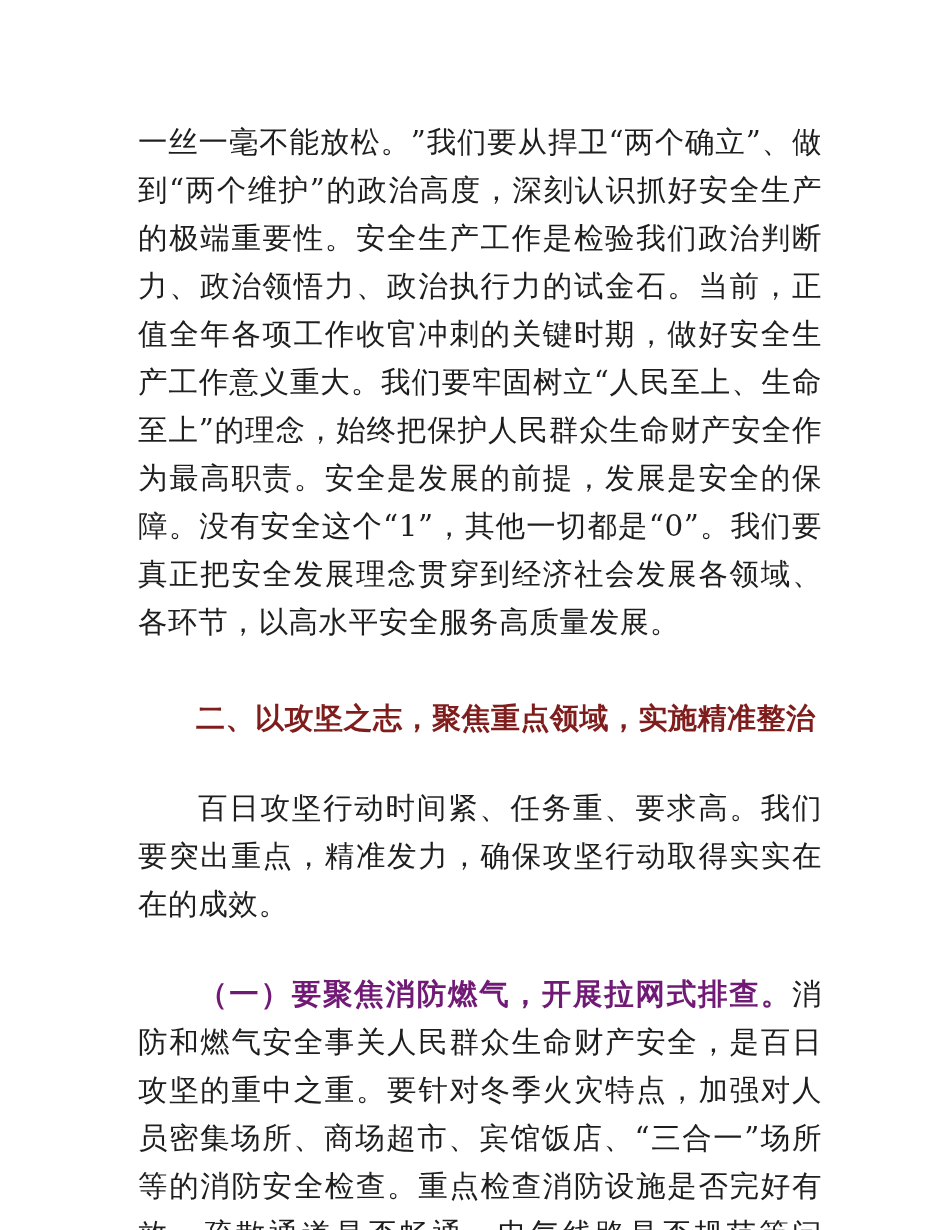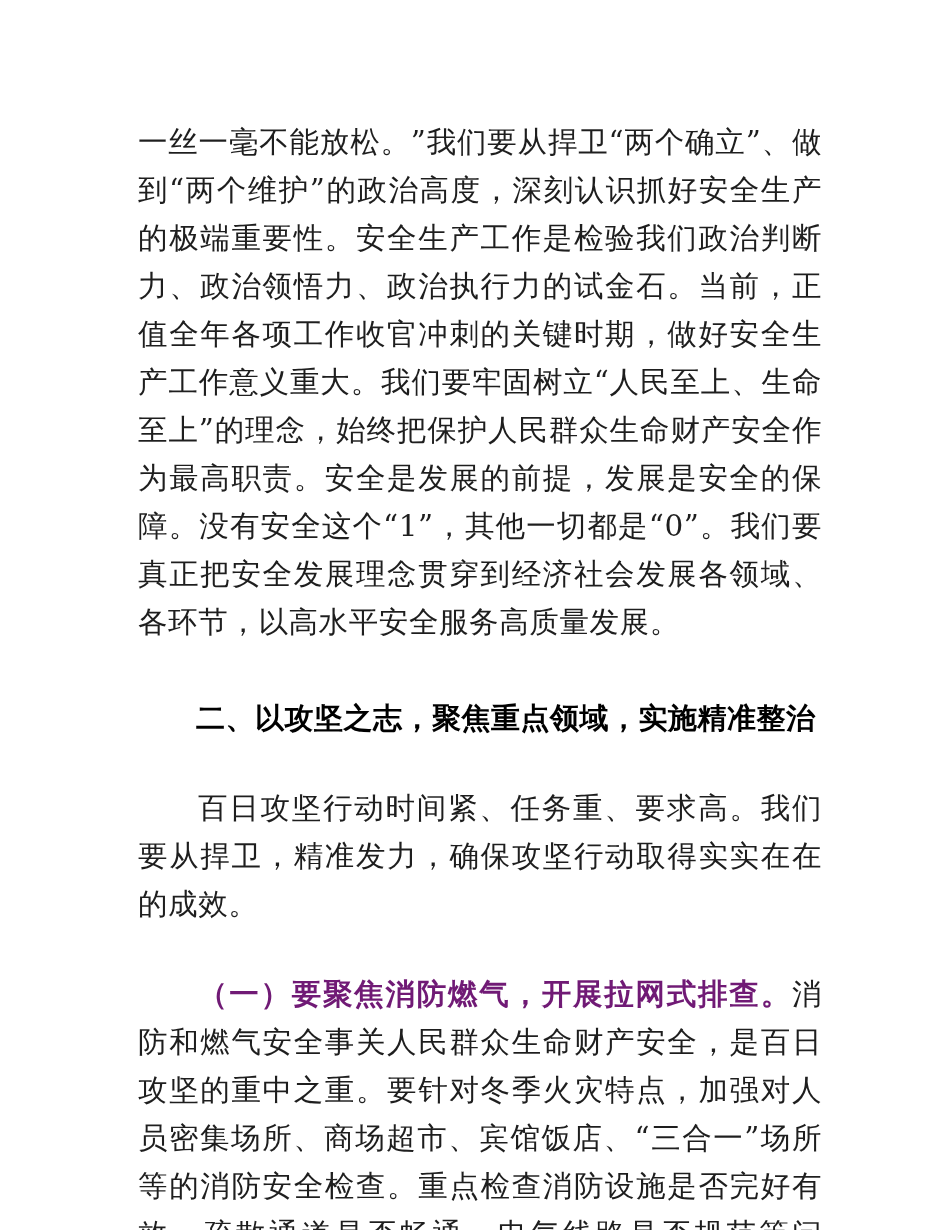--- a/index.html
+++ b/index.html
@@ -42,21 +42,21 @@
   }
   .para.indent {
     text-indent: 60px;
   }
   
   .heading {
     font-family: "DejaVu Sans", "Liberation Sans", sans-serif;
     font-size: 29px;
     line-height: 48px;
     font-weight: 700;
-    color: #000000;
+    color: #7f1d1d;
     margin: 0;
     text-indent: 58px;
     letter-spacing: 0.5px;
   }
   .gap-sm { height: 48px; }
   .gap-xs { height: 42px; }
   
   .lead {
     font-family: "DejaVu Sans", "Liberation Sans", sans-serif;
     font-weight: 700;
@@ -76,20 +76,20 @@
   <div class="content">
 
     <p class="para">一丝一毫不能放松。”我们要从捍卫“两个确立”、做到“两个维护”的政治高度，深刻认识抓好安全生产的极端重要性。安全生产工作是检验我们政治判断力、政治领悟力、政治执行力的试金石。当前，正值全年各项工作收官冲刺的关键时期，做好安全生产工作意义重大。我们要牢固树立“人民至上、生命至上”的理念，始终把保护人民群众生命财产安全作为最高职责。安全是发展的前提，发展是安全的保障。没有安全这个“1”，其他一切都是“0”。我们要真正把安全发展理念贯穿到经济社会发展各领域、各环节，以高水平安全服务高质量发展。</p>
 
     <div class="gap-sm"></div>
 
     <p class="heading">二、以攻坚之志，聚焦重点领域，实施精准整治</p>
 
     <div class="gap-xs"></div>
 
-    <p class="para indent">百日攻坚行动时间紧、任务重、要求高。我们要从捍卫，精准发力，确保攻坚行动取得实实在在的成效。</p>
+    <p class="para indent">百日攻坚行动时间紧、任务重、要求高。我们要突出重点，精准发力，确保攻坚行动取得实实在在的成效。</p>
 
     <div class="gap-xs"></div>
 
     <p class="para indent"><span class="lead">（一）要聚焦消防燃气，开展拉网式排查。</span><span class="run">消防和燃气安全事关人民群众生命财产安全，是百日攻坚的重中之重。要针对冬季火灾特点，加强对人员密集场所、商场超市、宾馆饭店、“三合一”场所等的消防安全检查。重点检查消防设施是否完好有效、疏散通道是否畅通、电气线路是否规范等问题。对于燃气安全，要重点整治xx年以上老化燃气管道带病运行、管</span></p>
 
   </div>
 </div>
 
 </body></html>

